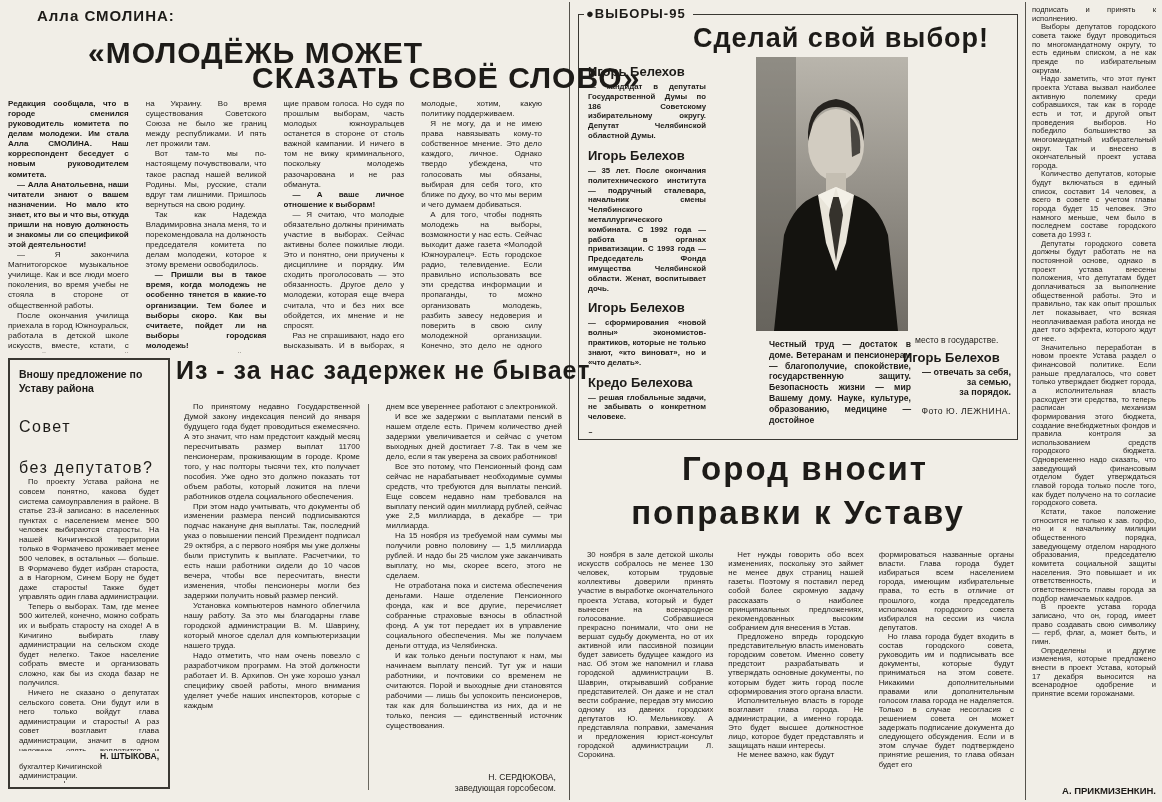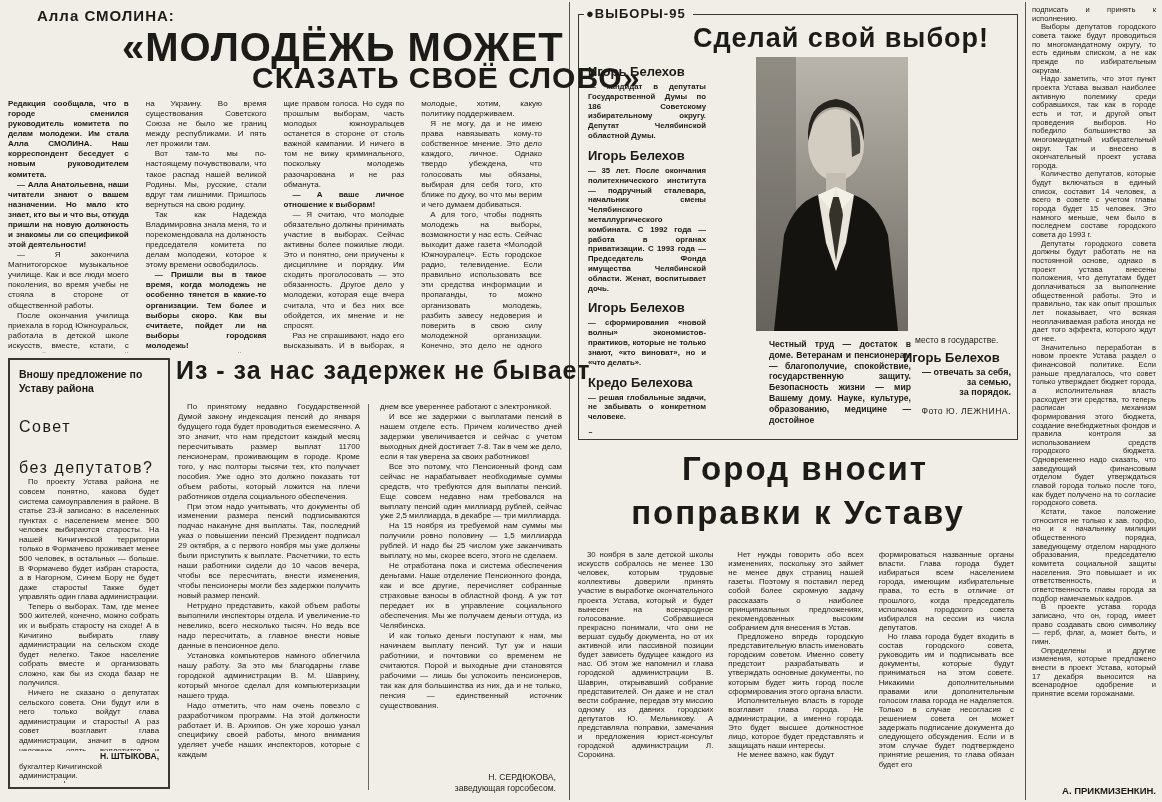--- a/index.html
+++ b/index.html
@@ -7,38 +7,38 @@
   #paper{position:relative;width:1162px;height:802px;background:#f1eee7;overflow:hidden;}
   .vrule{position:absolute;width:1px;background:#55524c;}
   .p{margin:0;text-align:justify;text-indent:9px;}
   .noind{text-indent:0;}
   .b{font-weight:bold;}
   .colbox{overflow:hidden;}
 
   
   #interview{position:absolute;left:0;top:0;width:562px;height:356px;}
   #iv-kicker{position:absolute;left:37px;top:7px;font-size:15px;font-weight:bold;letter-spacing:1px;}
-  #iv-h1{position:absolute;left:88px;top:25px;font-size:40px;font-weight:800;letter-spacing:1px;white-space:nowrap;margin-left:34px;}
+  #iv-h1{position:absolute;left:88px;top:36px;font-size:30px;font-weight:800;letter-spacing:1px;white-space:nowrap;}
   #iv-h2{position:absolute;left:252px;top:61px;font-size:30px;font-weight:800;letter-spacing:1px;white-space:nowrap;}
   #iv-cols{position:absolute;left:8px;top:99px;width:534px;height:254px;display:flex;gap:17px;}
   #iv-cols .col{flex:1;font-size:8px;line-height:1.26;overflow:hidden;}
 
   
   #proposal{position:absolute;left:8px;top:358px;width:162px;height:431px;border:2px solid #3a3833;box-sizing:border-box;padding:7px 9px;overflow:hidden;}
   #pr-kicker{font-size:10.5px;font-weight:bold;line-height:1.35;}
   .pr-head{font-size:16px;letter-spacing:1.5px;margin-top:23px;font-weight:400;}
   #pr-body{font-size:7.8px;line-height:1.23;}
   #pr-sign{position:absolute;left:9px;right:9px;bottom:6px;background:#f1eee7;font-size:7.8px;line-height:1.25;}
   #pr-sign .nm{display:block;text-align:right;font-weight:bold;font-size:8.5px;}
 
   
   #pensions{position:absolute;left:176px;top:356px;width:388px;height:440px;}
   #pe-h{text-align:center;font-size:25px;font-weight:800;letter-spacing:1px;white-space:nowrap;}
   #pe-cols{position:absolute;left:2px;top:46px;width:384px;height:392px;display:flex;gap:20px;}
-  #pe-cols .col{flex:1;font-size:7.9px;line-height:1.26;overflow:hidden;}
+  #pe-cols .col{flex:1;font-size:7.9px;line-height:1.26;overflow:hidden;margin-left:6px;}
   #pe-rule{position:absolute;left:192px;top:48px;height:386px;width:1px;background:#6a675f;}
   #pe-sign{position:absolute;right:8px;bottom:2px;text-align:right;background:#f1eee7;font-size:8.6px;line-height:1.3;padding:2px 0 0 6px;}
   #pe-sign .nm{font-weight:normal;margin-top:19px;}
 
   
   #election{position:absolute;left:578px;top:14px;width:440px;height:426px;border:1px solid #3a3833;box-sizing:border-box;}
   #el-kicker{position:absolute;top:-9px;left:5px;background:#f1eee7;padding:0 7px 0 2px;font-size:13px;font-weight:800;letter-spacing:1px;}
   #el-h{position:absolute;left:92px;top:8px;width:340px;text-align:center;font-size:27px;font-weight:800;letter-spacing:1px;white-space:nowrap;}
   #el-bio{position:absolute;left:9px;top:42px;width:118px;height:376px;overflow:hidden;}
   .bio-h{font-size:13px;font-weight:800;margin:7px 0 3px;}
@@ -118,21 +118,20 @@
     </div>
   </div>
 
   <div id="pensions">
     <div id="pe-h">Из - за нас задержек не бывает</div>
     <div id="pe-rule"></div>
     <div id="pe-cols">
       <div class="col colbox">
         <p class="p">По принятому недавно Государственной Думой закону индексация пенсий до января будущего года будет проводиться ежемесячно. А это значит, что нам предстоит каждый месяц пересчитывать размер выплат 11700 пенсионерам, проживающим в городе. Кроме того, у нас полторы тысячи тех, кто получает пособия. Уже одно это должно показать тот объем работы, который ложится на плечи работников отдела социального обеспечения.</p>
         <p class="p">При этом надо учитывать, что документы об изменении размера пенсий подписываются подчас накануне дня выплаты. Так, последний указ о повышении пенсий Президент подписал 29 октября, а с первого ноября мы уже должны были приступить к выплате. Расчетчики, то есть наши работники сидели до 10 часов вечера, чтобы все пересчитать, внести изменения, чтобы пенсионеры могли без задержки получить новый размер пенсий.</p>
-        <p class="p">Нетрудно представить, какой объем работы выполнили инспекторы отдела. И увеличение-то невелико, всего несколько тысяч. Но ведь все надо пересчитать, а главное внести новые данные в пенсионное дело.</p>
         <p class="p">Установка компьютеров намного облегчила нашу работу. За это мы благодарны главе городской администрации В. М. Шаврину, который многое сделал для компьютеризации нашего труда.</p>
         <p class="p">Надо отметить, что нам очень повезло с разработчиком программ. На этой должности работает И. В. Архипов. Он уже хорошо узнал специфику своей работы, много внимания уделяет учебе наших инспекторов, которые с каждым</p>
       </div>
       <div class="col colbox">
         <p class="p noind">днем все увереннее работают с электроникой.</p>
         <p class="p">И все же задержки с выплатами пенсий в нашем отделе есть. Причем количество дней задержки увеличивается и сейчас с учетом выходных дней достигает 7-8. Так в чем же дело, если я так уверена за своих работников!</p>
         <p class="p">Все это потому, что Пенсионный фонд сам сейчас не нарабатывает необходимые суммы средств, что требуются для выплаты пенсий. Еще совсем недавно нам требовался на выплату пенсий один миллиард рублей, сейчас уже 2,5 миллиарда, в декабре — три миллиарда.</p>
         <p class="p">На 15 ноября из требуемой нам суммы мы получили ровно половину — 1,5 миллиарда рублей. И надо бы 25 числом уже заканчивать выплату, но мы, скорее всего, этого не сделаем.</p>
         <p class="p">Не отработана пока и система обеспечения деньгами. Наше отделение Пенсионного фонда, как и все другие, перечисляет собранные страховые взносы в областной фонд. А уж тот передает их в управление социального обеспечения. Мы же получаем деньги оттуда, из Челябинска.</p>
         <p class="p">И как только деньги поступают к нам, мы начинаем выплату пенсий. Тут уж и наши работники, и почтовики со временем не считаются. Порой и выходные дни становятся рабочими — лишь бы успокоить пенсионеров, так как для большинства из них, да и не только, пенсия — единственный источник существования.</p>

